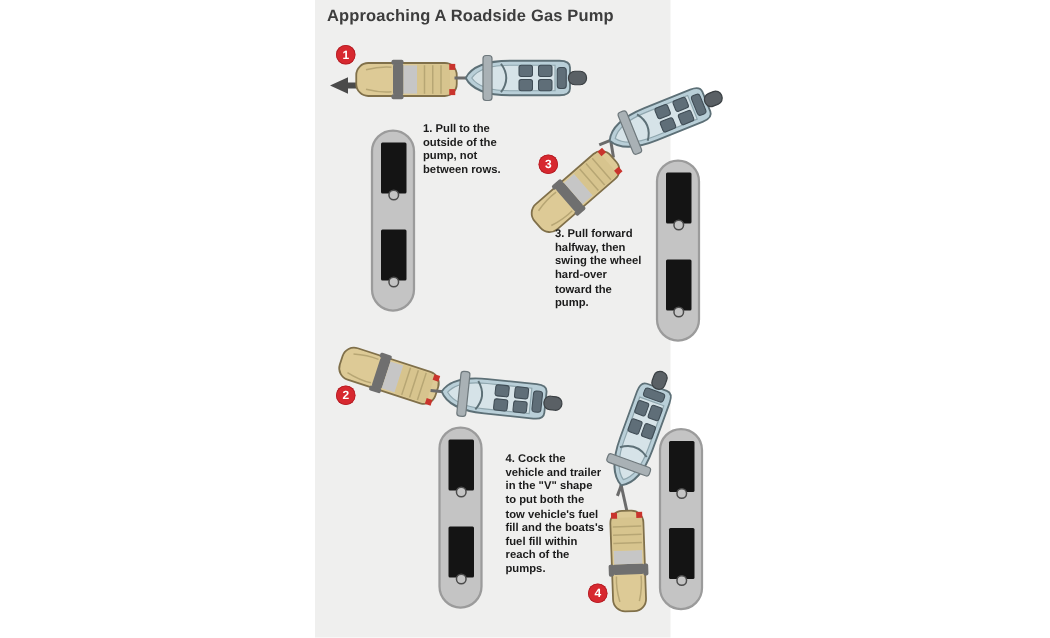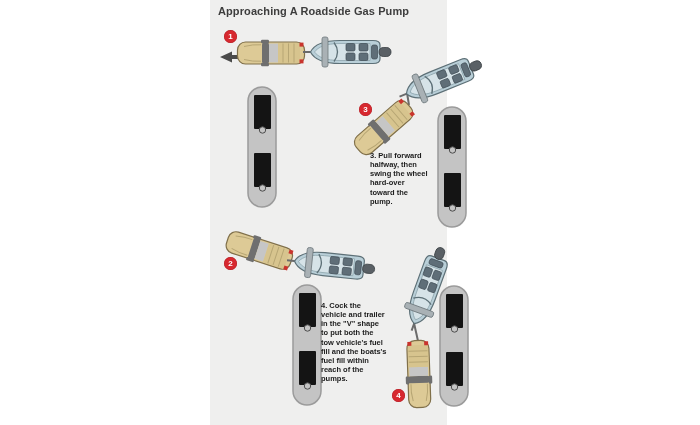--- a/index.html
+++ b/index.html
@@ -17,21 +17,21 @@
     white-space:nowrap;
   }
   .canvas{position:absolute;left:0;top:0;width:277px;height:425px;}
   .step-text{
     position:absolute;
     font-weight:bold;font-size:7.5px;line-height:1.22;color:#1b1b1b;
   }
   .t1{left:72px;top:81px;width:60px;}
   .t3{left:160px;top:151px;width:58px;}
   .t2{left:11px;top:292px;width:70px;}
-  .t4{left:111px;top:301px;width:66px;}
+  .t4{left:127px;top:301px;width:66px;}
   .badge{
     position:absolute;width:13px;height:13px;border-radius:50%;
     background:#d7282f;color:#ffffff;text-align:center;
     font-size:8px;font-weight:bold;line-height:13px;
     box-shadow:0 0 0 .5px #b01d24 inset;
   }
   .b1{left:14px;top:30px;}
   .b2{left:14px;top:257px;}
   .b3{left:149px;top:103px;}
   .b4{left:182px;top:389px;}
@@ -109,16 +109,17 @@
       <use href="#boat" transform="translate(204,324) rotate(-70) translate(0,-13)"></use>
       <use href="#veh" transform="translate(210,408) rotate(-92) translate(0,-12)"></use>
     </g>
   </svg>
 
   <div class="badge b1" style="background-color: rgb(215, 40, 47);">1</div>
   <div class="badge b2" style="background-color: rgb(215, 40, 47);">2</div>
   <div class="badge b3" style="background-color: rgb(215, 40, 47);">3</div>
   <div class="badge b4" style="background-color: rgb(215, 40, 47);">4</div>
 
+  <div class="step-text t1">1. Pull to the outside of the pump, not between rows.</div>
   <div class="step-text t3">3. Pull forward halfway, then swing the wheel hard-over toward the pump.</div>
   <div class="step-text t4">4. Cock the vehicle and trailer in the "V" shape to put both the tow vehicle's fuel fill and the boats's fuel fill within reach of the pumps.</div>
 
 </div>
 
 </body></html>

